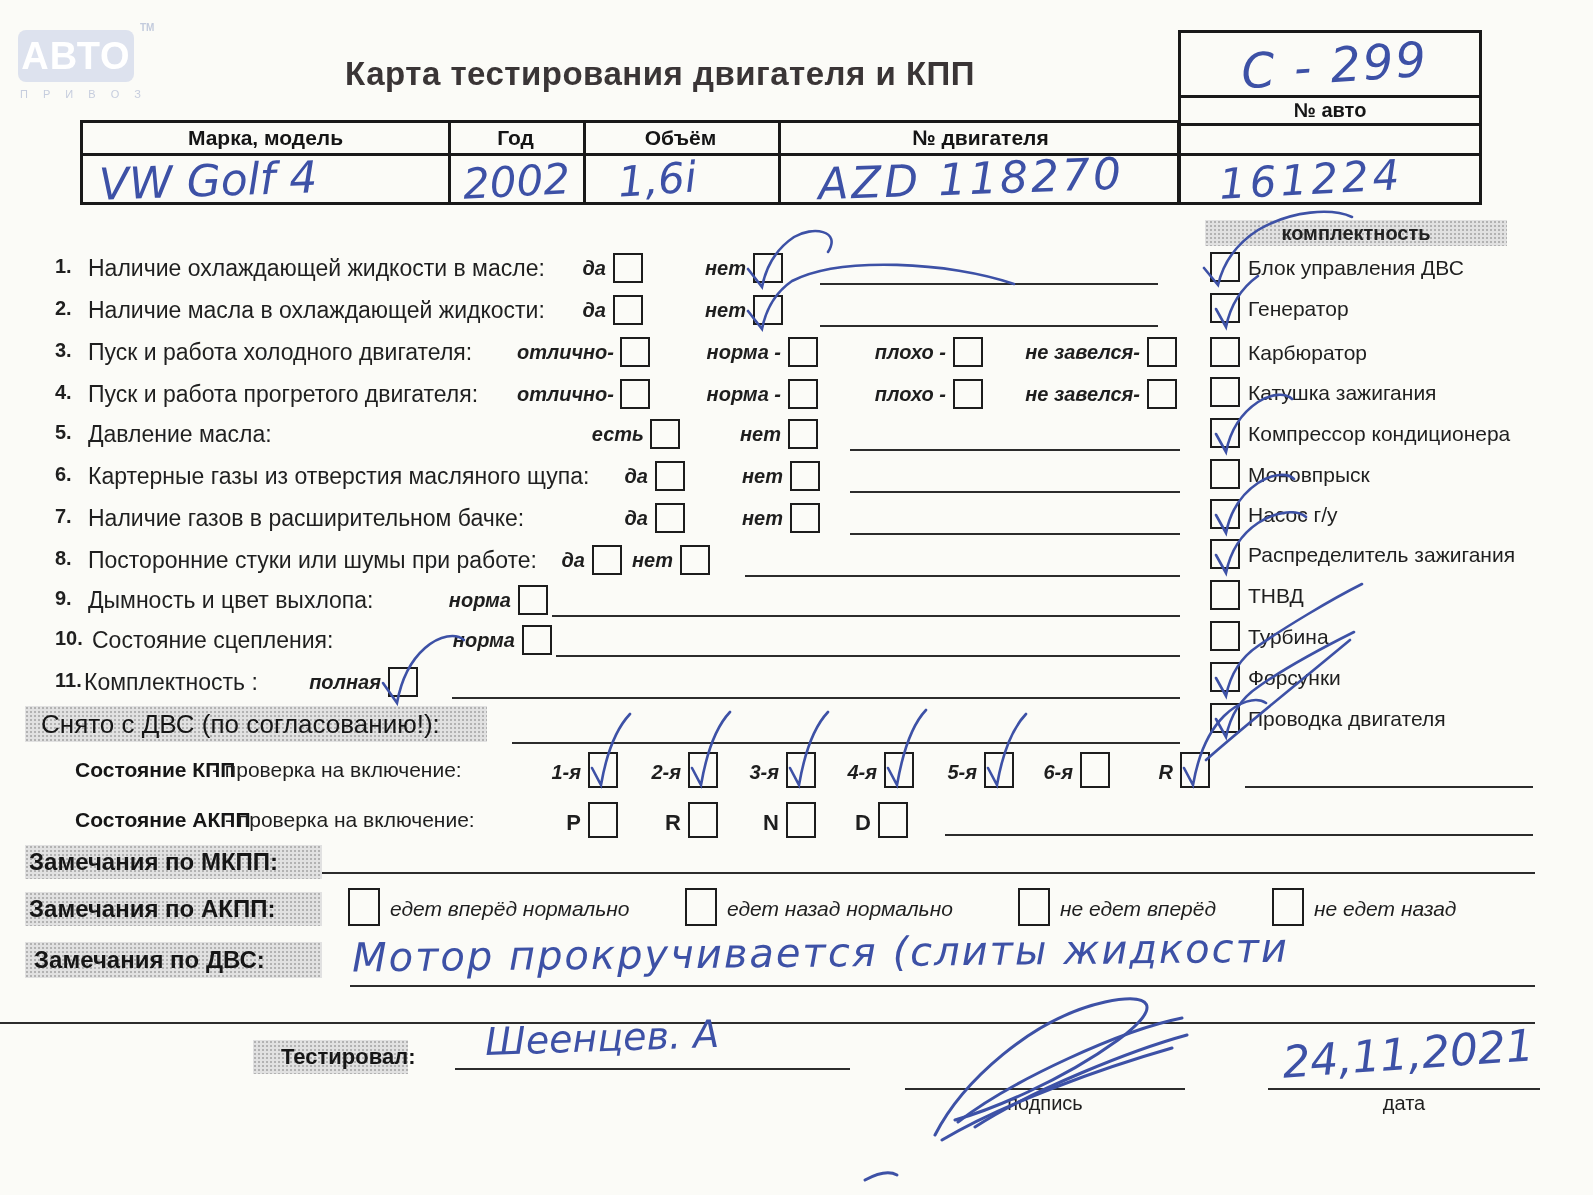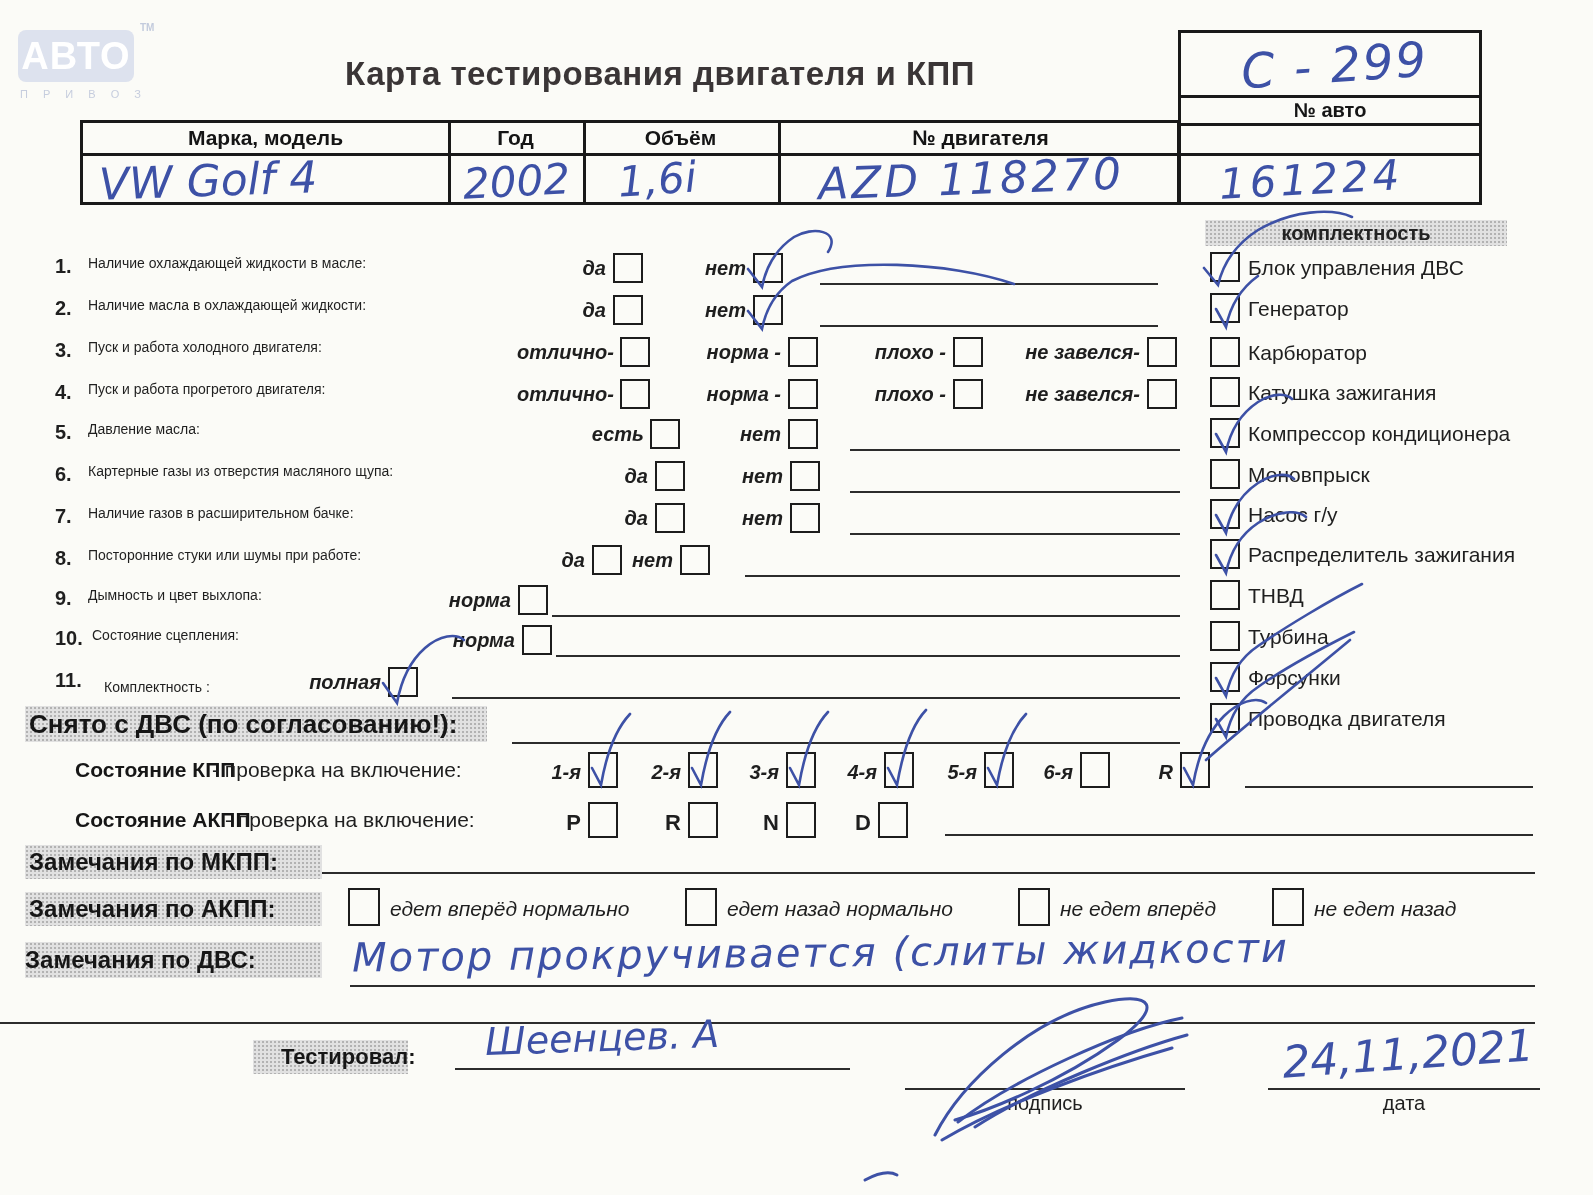--- a/index.html
+++ b/index.html
@@ -10,21 +10,21 @@
   .shade{background-color:#e1e1e1;background-image:radial-gradient(#b2b2b2 0.9px, rgba(0,0,0,0) 1.2px);background-size:4px 4px;}
   
   .cbox{position:absolute;width:30px;height:30px;border:2.5px solid #1c1c1c;background:transparent;box-sizing:border-box;}
   .cbox.tall{height:36px;}
   .cbox.big{width:32px;height:38px;}
   
   .wline{position:absolute;height:2px;background:#2c2c2c;}
   
   .optlab{position:absolute;transform:translateX(-100%);font-style:italic;font-weight:bold;font-size:20px;white-space:nowrap;color:#1e1e1e;}
   .qnum{position:absolute;font-weight:bold;font-size:20px;color:#1f1f1f;}
-  .qlabel{position:absolute;font-size:14px;color:#1f1f1f;white-space:nowrap;}
+  .qlabel{position:absolute;font-size:23px;color:#1f1f1f;white-space:nowrap;}
   .complabel{position:absolute;font-size:21px;color:#1f1f1f;white-space:nowrap;}
   .hdcell{font-weight:bold;font-size:21px;color:#151515;text-align:center;}
   
   .hand{position:absolute;font-family:"DejaVu Sans",sans-serif;font-style:italic;color:#3d51a6;white-space:nowrap;}
   .ink{position:absolute;left:0;top:0;pointer-events:none;}
   .boldlbl{font-weight:bold;color:#161616;margin-left:20px;}
   .title{position:absolute;font-weight:bold;font-size:33px;color:#3a3536;letter-spacing:0.5px;}
 </style>
 </head>
 <body>
@@ -174,27 +174,27 @@
   <div class="cbox" style="left:518px;top:585px;"></div>
   <div class="wline" style="left:552px;top:615px;width:628px;"></div>
 
   <span class="qnum" style="left:55px;top:627px;">10.</span>
   <span class="qlabel" style="left:92px;top:627px;">Состояние сцепления:</span>
   <span class="optlab" style="left:515px;top:629px;">норма</span>
   <div class="cbox" style="left:522px;top:625px;"></div>
   <div class="wline" style="left:556px;top:655px;width:624px;"></div>
 
   <span class="qnum" style="left:55px;top:669px;">11.</span>
-  <span class="qlabel" style="left:104px;top:669px;margin-top:10px;">Комплектность :</span>
+  <span class="qlabel" style="left:84px;top:669px;">Комплектность :</span>
   <span class="optlab" style="left:381px;top:671px;">полная</span>
   <div class="cbox" style="left:388px;top:667px;"></div>
   <div class="wline" style="left:452px;top:697px;width:728px;"></div>
 
   <div class="abs shade" style="left:25px;top:706px;width:462px;height:36px;">
-    <span style="font-weight:bold;font-size:26px;line-height:36px;padding-left:4px;color:#161616;">Снято с ДВС (по согласованию!):</span>
+    <span style="font-weight:normal;font-size:26px;line-height:36px;padding-left:16px;color:#161616;">Снято с ДВС (по согласованию!):</span>
   </div>
   <div class="wline" style="left:512px;top:742px;width:668px;"></div>
 
   <span class="abs boldlbl" style="left:55px;top:758px;font-size:21px;">Состояние КПП</span>
   <span class="abs" style="left:212px;top:758px;font-size:21px;color:#1f1f1f;"> - проверка на включение:</span>
   <span class="optlab" style="left:581px;top:761px;">1-я</span>
   <div class="cbox tall" style="left:588px;top:752px;"></div>
   <span class="optlab" style="left:681px;top:761px;">2-я</span>
   <div class="cbox tall" style="left:688px;top:752px;"></div>
   <span class="optlab" style="left:779px;top:761px;">3-я</span>
@@ -232,21 +232,21 @@
   <div class="cbox big" style="left:348px;top:888px;"></div>
   <span class="abs" style="left:390px;top:897px;font-size:21px;font-style:italic;color:#1e1e1e;white-space:nowrap;">едет вперёд нормально</span>
   <div class="cbox big" style="left:685px;top:888px;"></div>
   <span class="abs" style="left:727px;top:897px;font-size:21px;font-style:italic;color:#1e1e1e;white-space:nowrap;">едет назад нормально</span>
   <div class="cbox big" style="left:1018px;top:888px;"></div>
   <span class="abs" style="left:1060px;top:897px;font-size:21px;font-style:italic;color:#1e1e1e;white-space:nowrap;">не едет вперёд</span>
   <div class="cbox big" style="left:1272px;top:888px;"></div>
   <span class="abs" style="left:1314px;top:897px;font-size:21px;font-style:italic;color:#1e1e1e;white-space:nowrap;">не едет назад</span>
 
   <div class="abs shade" style="left:25px;top:942px;width:297px;height:36px;">
-    <span style="font-weight:bold;font-size:24px;line-height:36px;padding-left:0;color:#161616;">Замечания по ДВС:</span>
+    <span style="font-weight:bold;font-size:24px;line-height:36px;padding-left:9px;color:#161616;">Замечания по ДВС:</span>
   </div>
   <div class="hand" style="left:352px;top:928px;width:1241px;font-size:40px;letter-spacing:2px;overflow:hidden;transform:rotate(-0.6deg);">Мотор прокручивается (слиты жидкости</div>
   <div class="wline" style="left:350px;top:985px;width:1185px;"></div>
 
   <div class="wline" style="left:0px;top:1022px;width:1535px;"></div>
   <div class="abs shade" style="left:253px;top:1040px;width:155px;height:34px;text-align:center;">
     <span style="font-weight:bold;font-size:22px;line-height:34px;color:#161616;margin-left:28px;">Тестировал:</span>
   </div>
   <div class="hand" style="left:485px;top:1016px;font-size:38px;transform:rotate(-2deg);">Шеенцев. А</div>
   <div class="wline" style="left:455px;top:1068px;width:395px;"></div>

